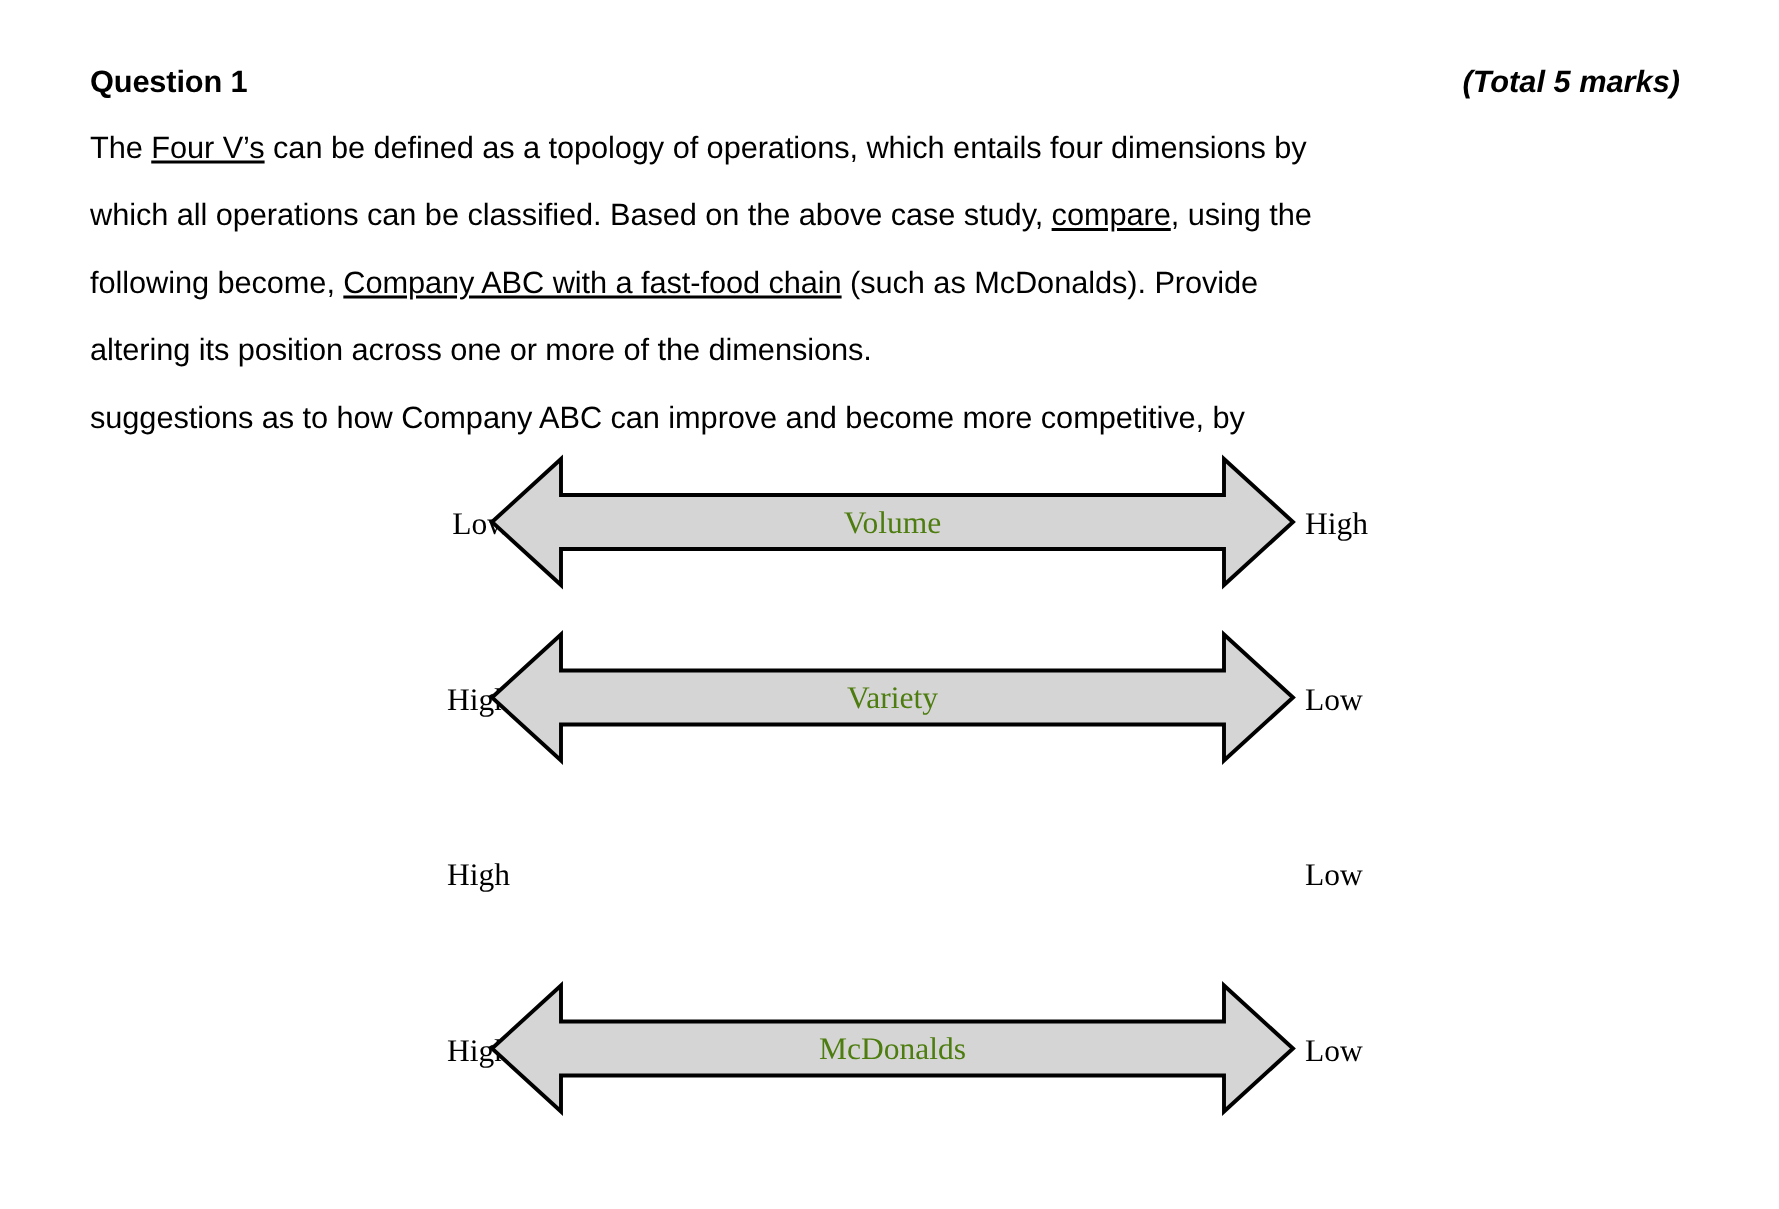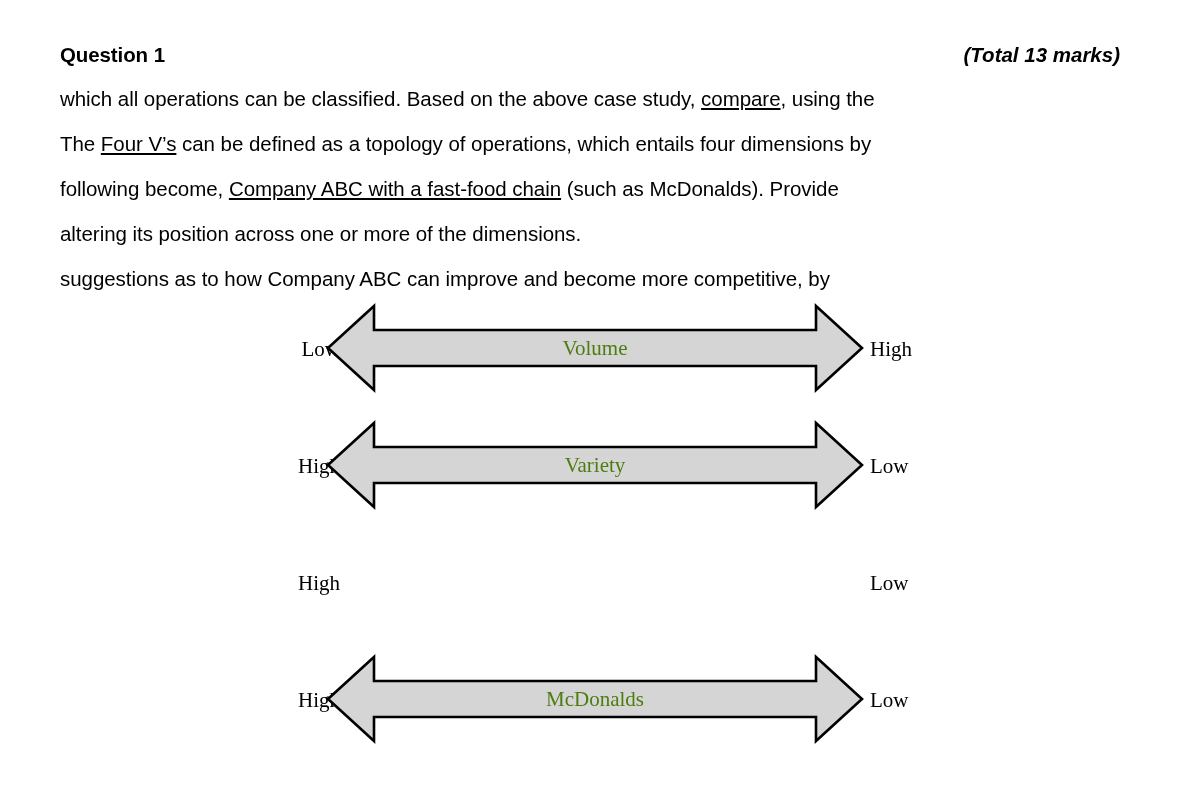--- a/index.html
+++ b/index.html
@@ -120,29 +120,29 @@
     color: #4d7c0f;
     pointer-events: none;
     white-space: pre;
   }
 </style>
 </head>
 <body>
 
 <div class="q-header">
   <div class="q-title">Question 1</div>
-  <div class="q-marks">(Total 13 marks)</div>
+  <div class="q-marks">(Total 5 marks)</div>
 </div>
 
 <div class="q-body">
+  <div class="line just">
+    <span><span>The </span><span class="u">Four V’s</span><span> can be defined as a topology of operations, which entails four dimensions by</span></span>
+  </div>
   <div class="line">
     <span>which all operations can be classified. Based on the above case study, </span><span class="u">compare</span><span>, using the</span>
-  </div>
-  <div class="line just">
-    <span><span>The </span><span class="u">Four V’s</span><span> can be defined as a topology of operations, which entails four dimensions by</span></span>
   </div>
   <div class="line">
     <span>following become, </span><span class="u">Company ABC with a fast-food chain</span><span> (such as McDonalds). Provide</span>
   </div>
   <div class="line">altering its position across one or more of the dimensions.</div>
   <div class="line">suggestions as to how Company ABC can improve and become more competitive, by</div>
 </div>
 
 <div class="diagram">
 

